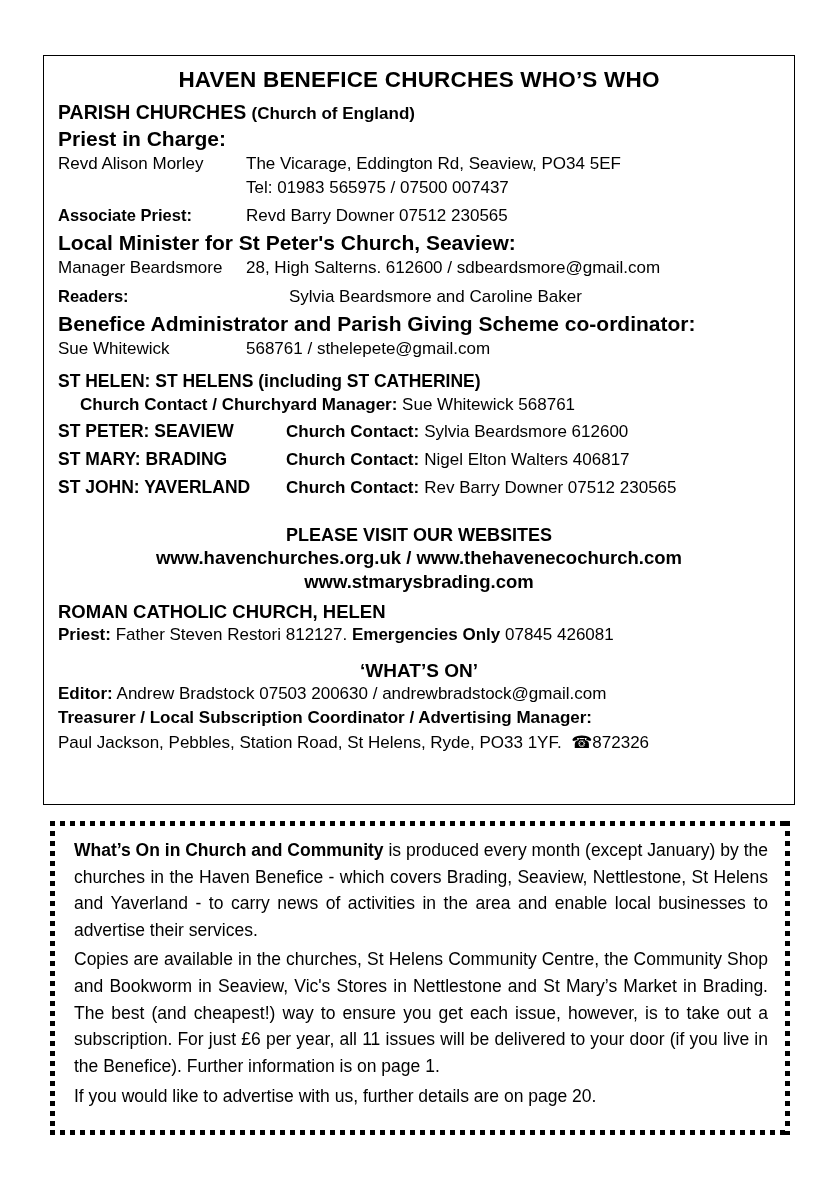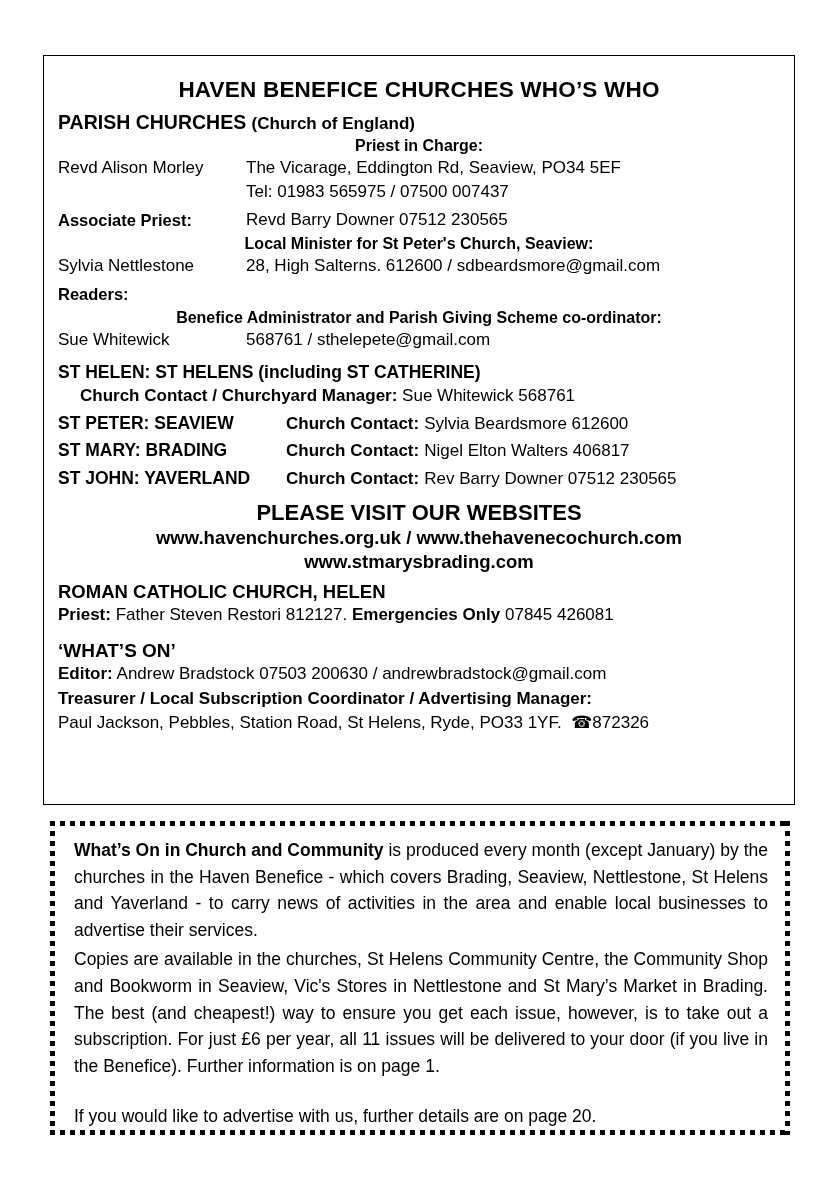--- a/index.html
+++ b/index.html
@@ -18,21 +18,21 @@
 
   
   .who-box {
     position: absolute;
     left: 43px;
     top: 55px;
     width: 752px;
     height: 750px;
     border: 1.5px solid #000;
     box-sizing: border-box;
-    padding: 16px 14px 0 14px;
+    padding: 6px 14px 0 14px;
   }
 
   .doc-title {
     text-align: center;
     font-weight: bold;
     font-size: 22.5px;
     letter-spacing: 0.2px;
     margin: 5px 0 8px 0;
     white-space: nowrap;
   }
@@ -43,30 +43,29 @@
     margin: 4px 0 2px 0;
     white-space: nowrap;
   }
   .sec-head .reg {
     font-weight: bold;
     font-size: 17px;
   }
 
   .sub-head {
     font-weight: bold;
-    font-size: 16px;
+    font-size: 21px;
     margin: 3px 0 1px 0;
     white-space: nowrap;
-    text-align: center;
   }
 
   
   .row {
     display: flex;
-    align-items: flex-end;
+    align-items: flex-start;
     font-size: 17px;
     line-height: 1.42;
     white-space: nowrap;
   }
   .row .c1 {
     width: 188px;
     flex: 0 0 188px;
   }
   .row .c1.bold { font-weight: bold; font-size: 16.5px; }
   .row .c2 { flex: 1 1 auto; }
@@ -109,22 +108,22 @@
     padding-left: 22px;
     font-size: 17px;
     white-space: nowrap;
     line-height: 1.5;
   }
   .helen-sub b { font-weight: bold; font-size: 17px; }
 
   .websites-title {
     text-align: center;
     font-weight: bold;
-    font-size: 22px;
-    margin-top: 8px;
+    font-size: 18px;
+    margin-top: 24px;
     white-space: nowrap;
   }
   .website-line {
     text-align: center;
     font-weight: bold;
     font-size: 18.5px;
     line-height: 1.3;
     white-space: nowrap;
   }
   .inline-line {
@@ -141,20 +140,21 @@
   }
   .big-head .light {
     font-weight: normal;
     font-size: 17px;
   }
   .whatson-title {
     font-weight: bold;
     font-size: 19px;
     margin-top: 12px;
     white-space: nowrap;
+    text-align: center;
   }
   .tel-glyph { font-size: 17px; }
 
   
   .info-box {
     position: absolute;
     left: 50px;
     top: 821px;
     width: 740px;
     height: 314px;
@@ -170,21 +170,21 @@
       
       repeating-linear-gradient(to bottom, #000 0 5px, transparent 5px 10px) right top/5px 100% no-repeat;
   }
   .info-p {
     font-size: 17.5px;
     line-height: 1.52;
     text-align: justify;
     margin: 0 0 3px 0;
     hyphens: manual;
   }
-  .info-p.last { text-align: left; margin-top: 24px; }
+  .info-p.last { text-align: left; margin-top: 4px; }
   .info-p b { font-weight: bold; }
 </style>
 </head>
 <body>
 
 <div class="who-box">
 
   <div class="doc-title">HAVEN BENEFICE CHURCHES WHO’S WHO</div>
 
   <div class="sec-head">
@@ -201,26 +201,27 @@
   <div class="cont-line">Tel: 01983 565975 / 07500 007437</div>
 
   <div class="row" style="margin-top:4px;">
     <span class="c1 bold">Associate Priest:</span>
     <span class="c2">Revd Barry Downer      07512 230565</span>
   </div>
 
   <div class="sub-head">Local Minister for St Peter's Church, Seaview:</div>
 
   <div class="row">
-    <span class="c1">Sylvia Nettlestone</span>
+    <span class="c1">Manager Beardsmore</span>
     <span class="c2">28, High Salterns. 612600 / sdbeardsmore@gmail.com</span>
   </div>
 
   <div class="row" style="margin-top:4px;gap:43px;">
     <span class="c1 bold">Readers:</span>
+    <span class="c2">Sylvia Beardsmore and Caroline Baker</span>
   </div>
 
   <div class="sub-head">Benefice Administrator and Parish Giving Scheme co-ordinator:</div>
 
   <div class="row">
     <span class="c1">Sue Whitewick</span>
     <span class="c2">568761 / sthelepete@gmail.com</span>
   </div>
 
   <div class="helen-head">ST HELEN: ST HELENS (including ST CATHERINE)</div>

